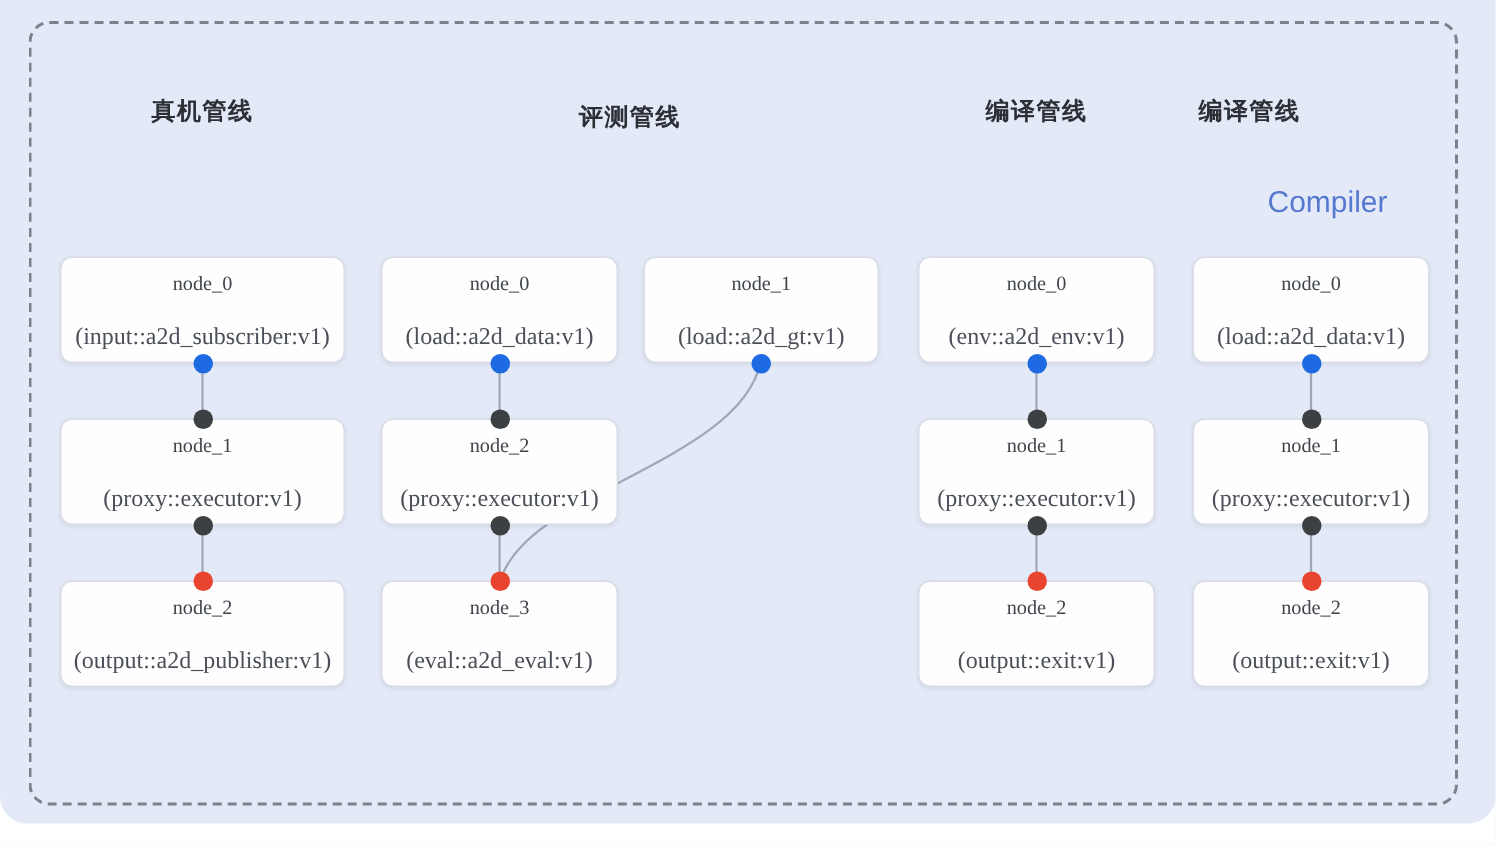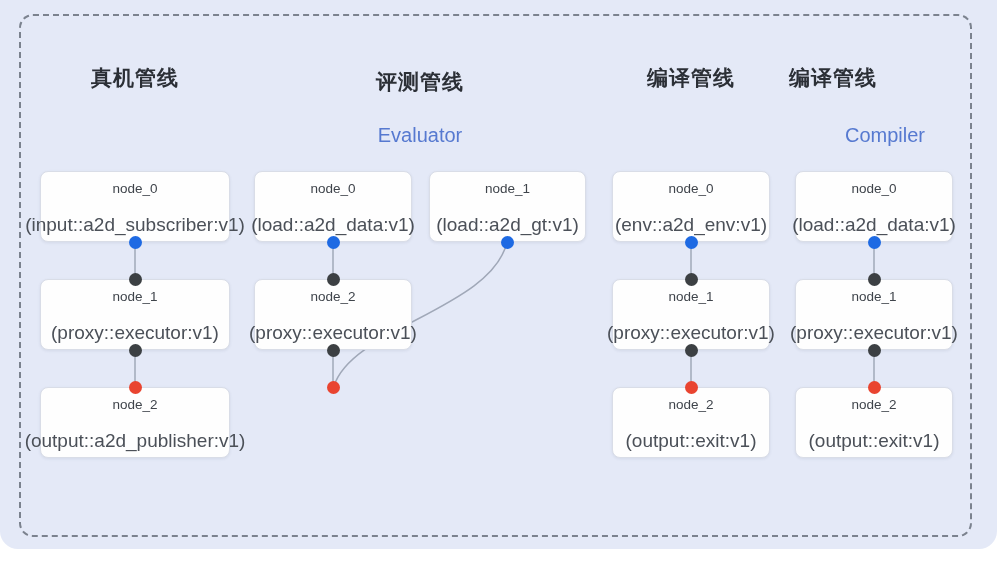--- a/index.html
+++ b/index.html
@@ -31,21 +31,21 @@
   }
   svg.edges {
     position: absolute; left: 0; top: 0;
     width: 997px; height: 563px;
     z-index: 1;
     pointer-events: none;
   }
   .title-zh {
     position: absolute;
     text-align: center;
-    font-size: 21px;
+    font-size: 16px;
     font-weight: 700;
     color: #2b2f36;
     z-index: 3;
     letter-spacing: 1px;
   }
   .title-en {
     position: absolute;
     text-align: center;
     font-size: 20px;
     font-weight: 400;
@@ -58,28 +58,29 @@
     background: #fefefe;
     border: 1px solid #d9dde7;
     border-radius: 8px;
     box-shadow: 0 1px 3px rgba(70, 80, 110, 0.10);
     display: flex;
     flex-direction: column;
     align-items: center;
     justify-content: center;
     gap: 19px;
     z-index: 2;
+    font-family: Liberation Serif, serif;
   }
   .node .nname {
     font-size: 13.5px;
     color: #3f444b;
     line-height: 17px;
   }
   .node .ntype {
-    font-size: 19px;
+    font-size: 16px;
     color: #4b5058;
     line-height: 17px;
   }
   .dot {
     position: absolute;
     width: 13px; height: 13px;
     border-radius: 50%;
     z-index: 4;
   }
 </style>
@@ -104,21 +105,20 @@
       <path d="M691 350 L691 387"></path>
 
       <path d="M874 242 L874 279"></path>
       <path d="M874 350 L874 387"></path>
     </g>
   </svg>
 
   <div class="title-zh" style="left:40px; top:64px; width:190px">真机管线</div>
 
   <div class="title-zh" style="left:254px; top:68px; width:332px">评测管线</div>
-  <div class="title-en" style="left:254px; top:124px; width:332px">Evaluator</div>
 
   <div class="title-zh" style="left:612px; top:64px; width:158px">编译管线</div>
 
   <div class="title-zh" style="left:754px; top:64px; width:158px">编译管线</div>
   <div class="title-en" style="left:806px; top:124px; width:158px">Compiler</div>
 
   <div class="node" style="left:40px; top:171px; width:190px">
     <div class="nname">node_0</div>
     <div class="ntype">(input::a2d_subscriber:v1)</div>
   </div>
@@ -135,20 +135,24 @@
     <div class="nname">node_0</div>
     <div class="ntype">(load::a2d_data:v1)</div>
   </div>
   <div class="node" style="left:429px; top:171px; width:157px">
     <div class="nname">node_1</div>
     <div class="ntype">(load::a2d_gt:v1)</div>
   </div>
   <div class="node" style="left:254px; top:279px; width:158px">
     <div class="nname">node_2</div>
     <div class="ntype">(proxy::executor:v1)</div>
+  </div>
+  <div class="node" style="left:254px; top:387px; width:158px">
+    <div class="nname">node_3</div>
+    <div class="ntype">(eval::a2d_eval:v1)</div>
   </div>
 
   <div class="node" style="left:612px; top:171px; width:158px">
     <div class="nname">node_0</div>
     <div class="ntype">(env::a2d_env:v1)</div>
   </div>
   <div class="node" style="left:612px; top:279px; width:158px">
     <div class="nname">node_1</div>
     <div class="ntype">(proxy::executor:v1)</div>
   </div>

